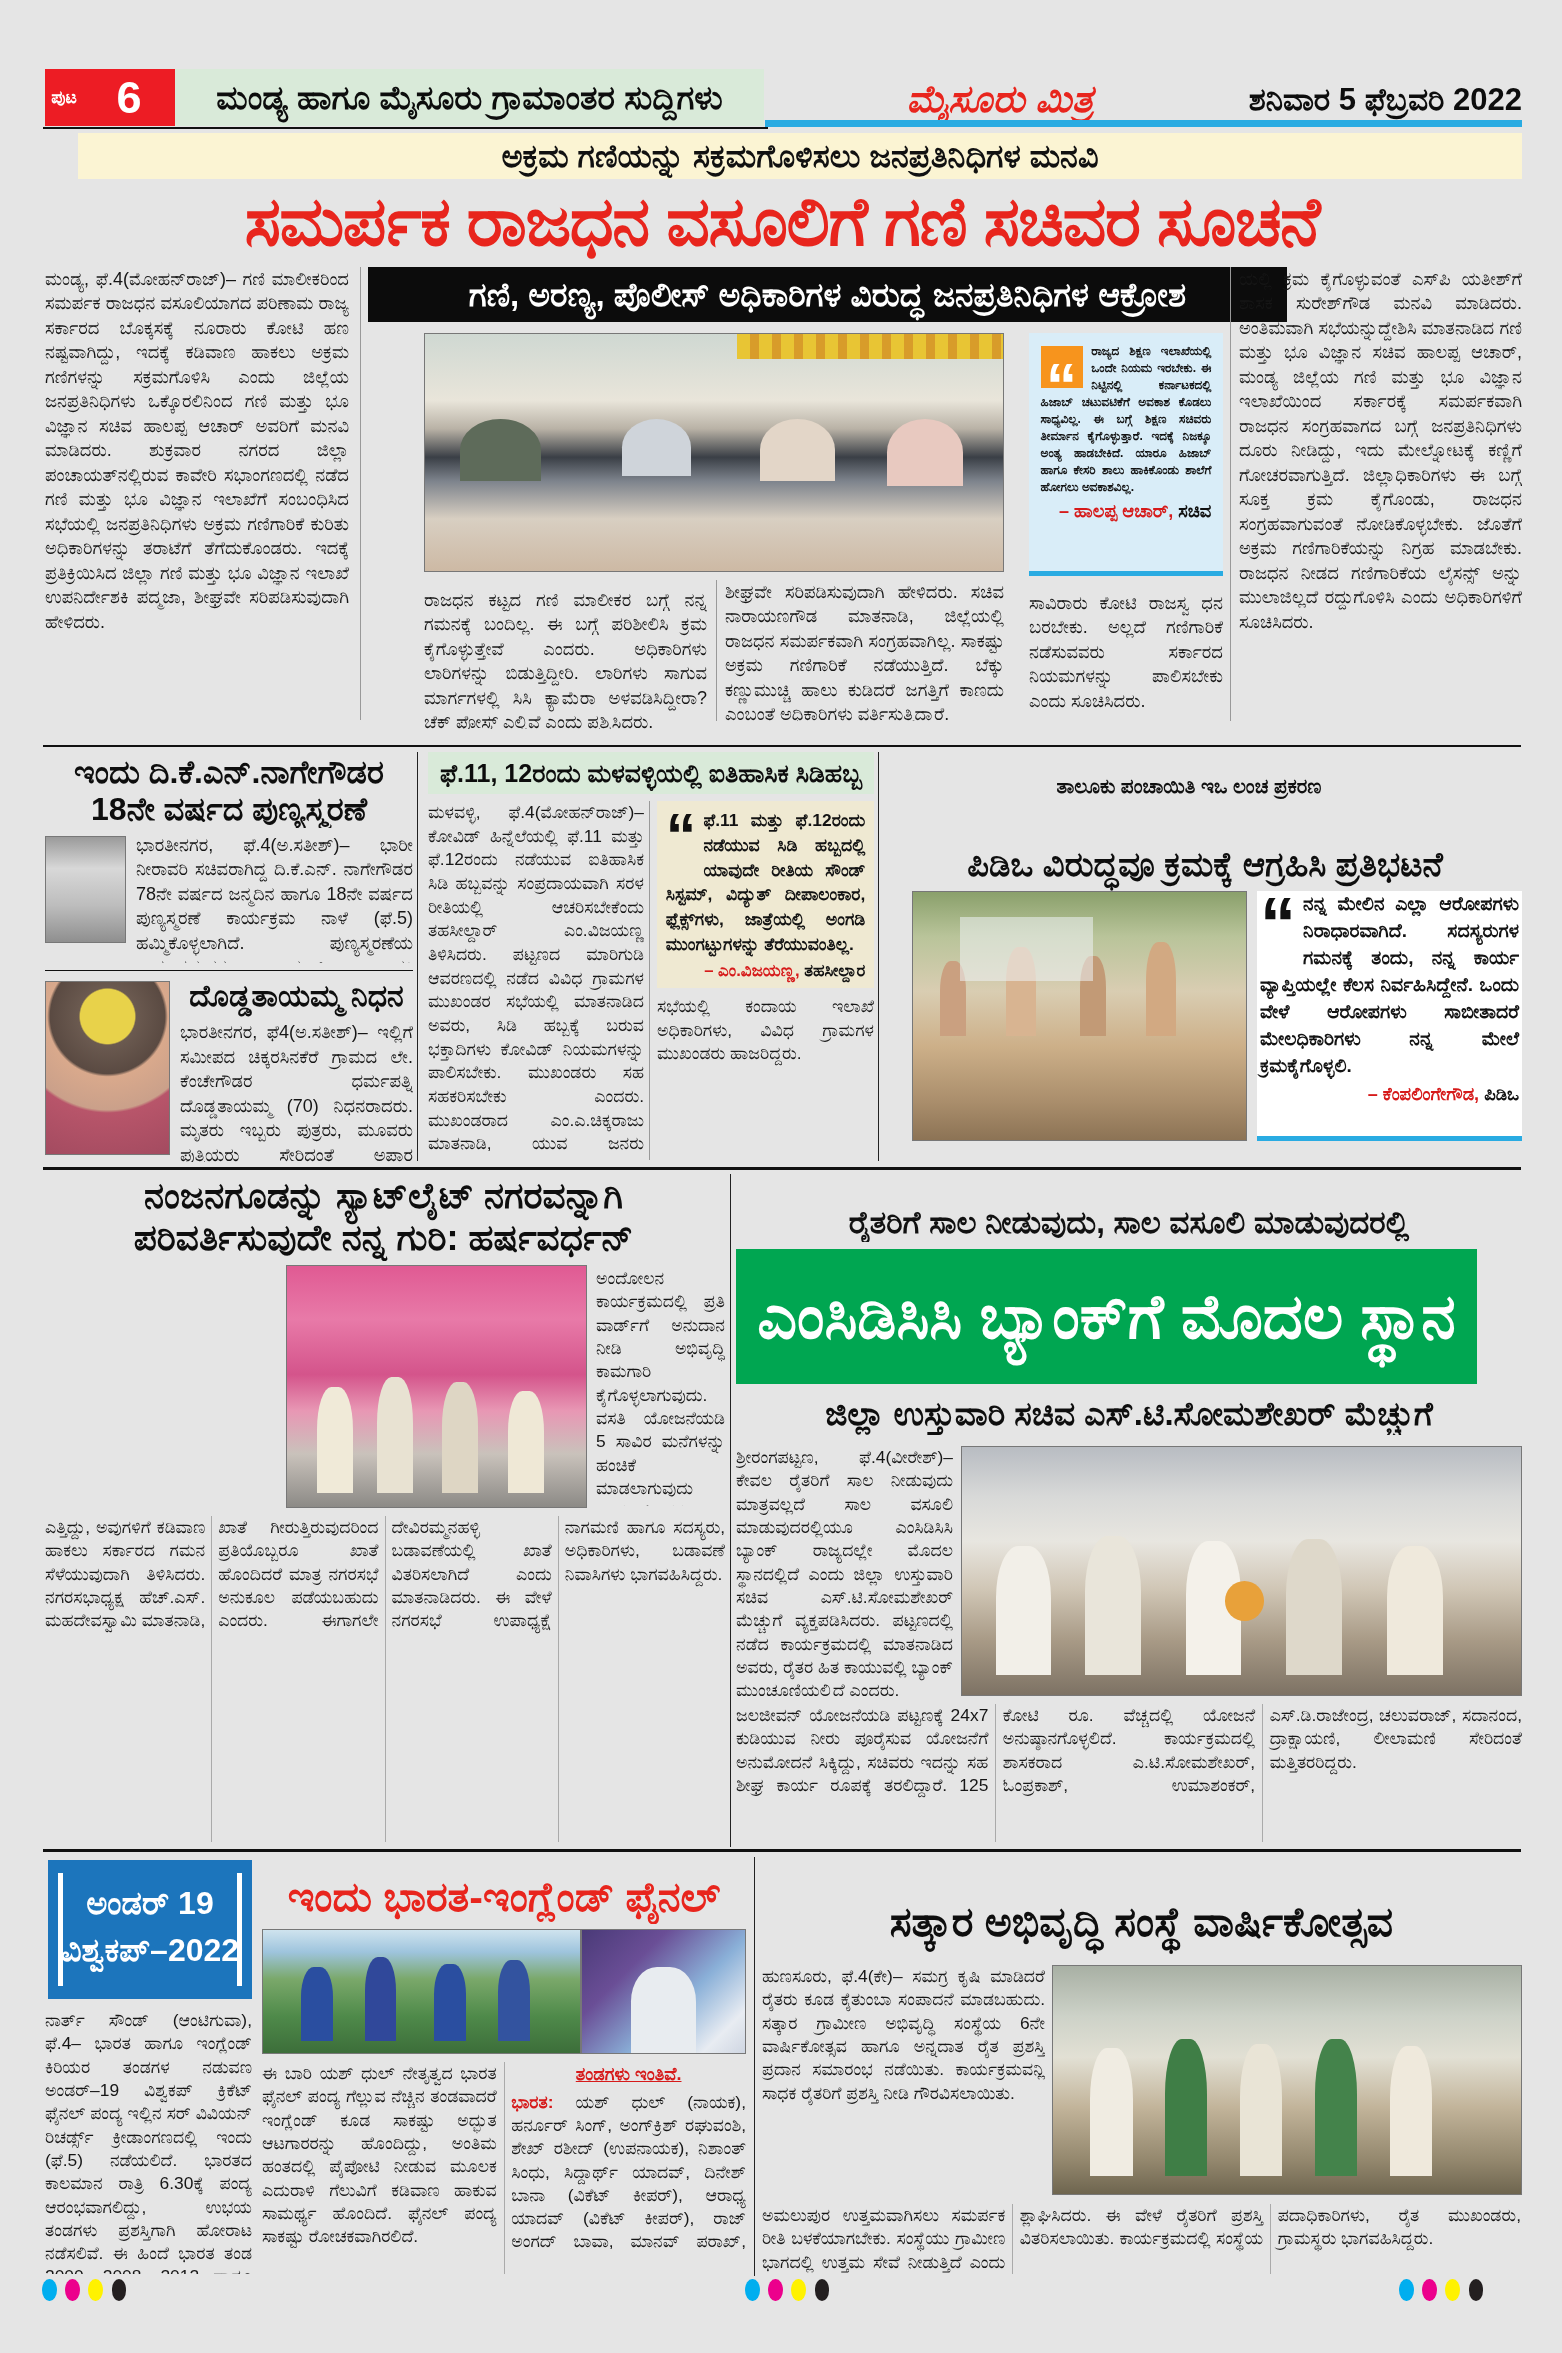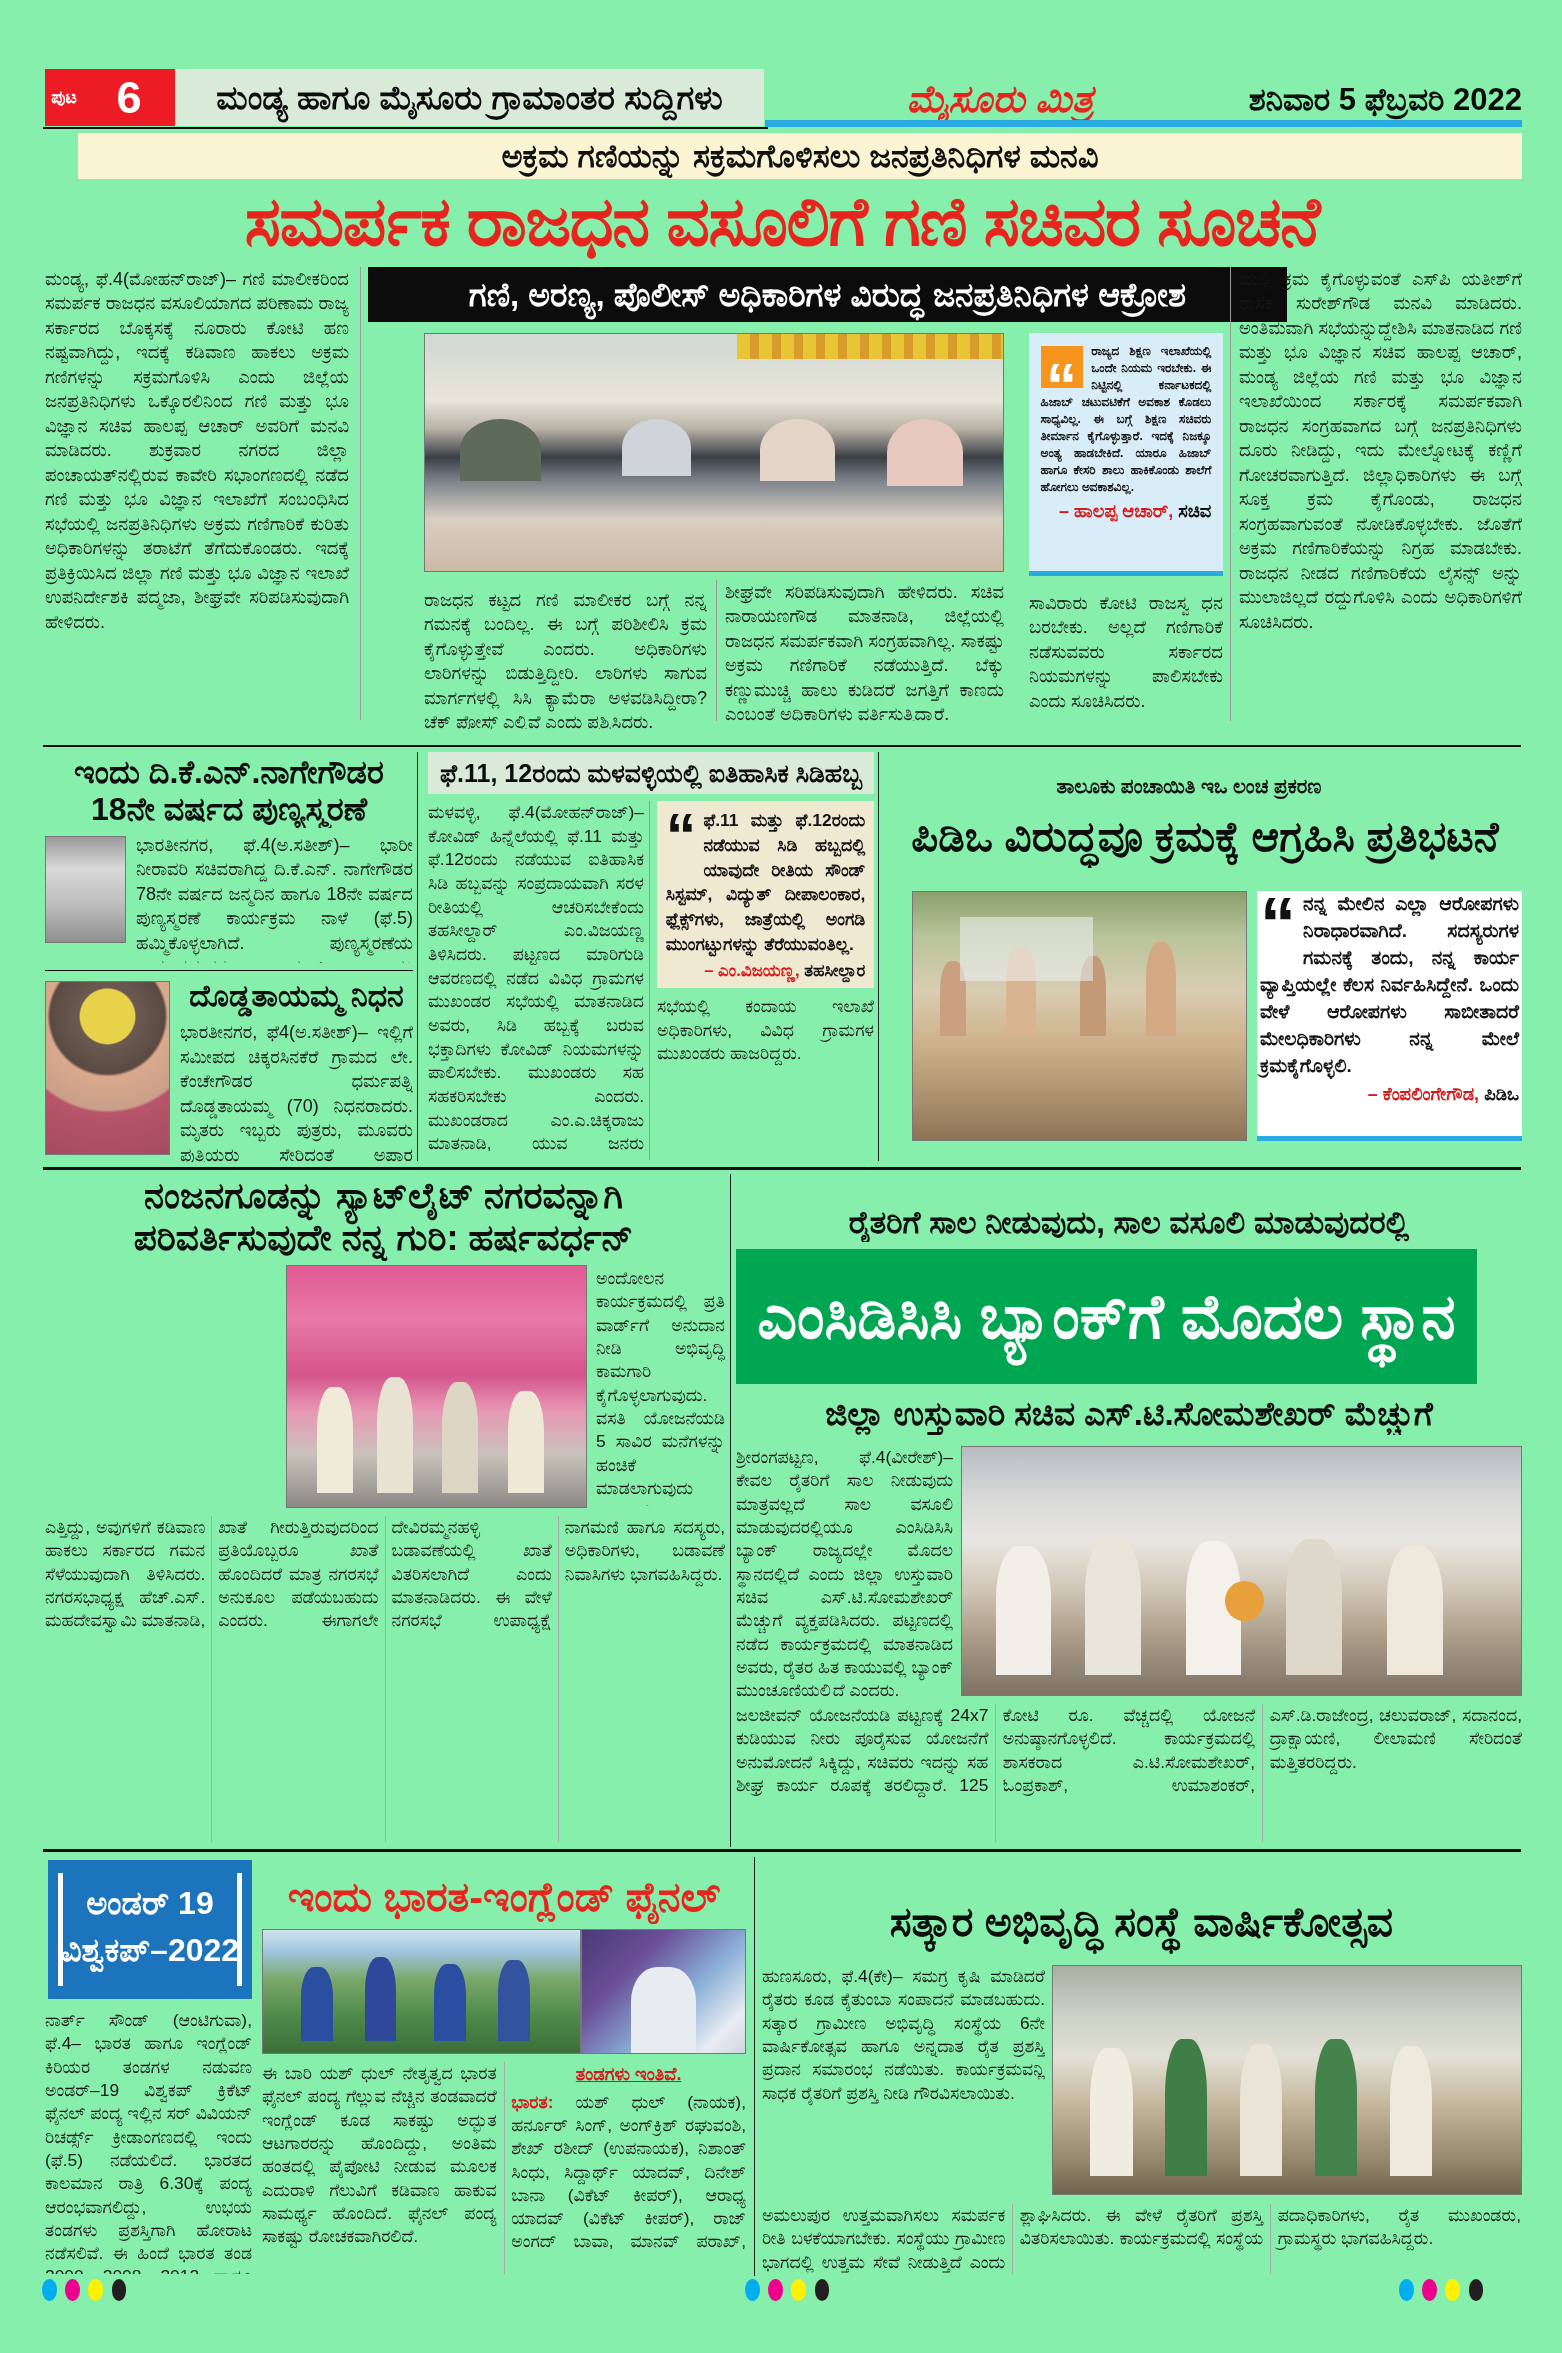--- a/index.html
+++ b/index.html
@@ -1,16 +1,16 @@
 <!DOCTYPE html>
 <html style="font-size:11.6px"><head>
 <meta charset="utf-8">
 <style>
   html,body{margin:0;padding:0;background:#ffffff;}
-  #page{position:relative;width:1562px;height:2354px;background:#86efac;overflow:hidden;
+  #page{position:relative;width:1562px;height:2354px;background:#e5e5e5;overflow:hidden;
         font-family:"Liberation Sans","DejaVu Sans",sans-serif;color:#141414;}
   .abs{position:absolute;}
   .body-text{font-size:18px;line-height:1.36;text-align:justify;overflow:hidden;color:#161616;}
   .small-text{font-size:17.4px;line-height:1.34;text-align:justify;overflow:hidden;color:#161616;}
   .hrule{background:#111;height:2.2px;}
   .vrule{background:#222;width:1.4px;}
   .thinrule{background:#999;width:0.7px;}
   .photo{border:0.7px solid #777;box-sizing:border-box;overflow:hidden;}
   .headline-black{font-weight:bold;color:#0e0e0e;text-align:center;}
   .kicker{font-weight:bold;color:#111;text-align:center;}
@@ -106,21 +106,21 @@
       <div class="quote-attrib" style="font-size:16.7px;">
         <span class="attrib-name">– ಎಂ.ವಿಜಯಣ್ಣ,</span><span class="attrib-role"> ತಹಸೀಲ್ದಾರ</span>
       </div>
     </div>
     <div class="body-text" style="margin-top:7.2px;font-size:17.4px;">ಸಭೆಯಲ್ಲಿ ಕಂದಾಯ ಇಲಾಖೆ ಅಧಿಕಾರಿಗಳು, ವಿವಿಧ ಗ್ರಾಮಗಳ ಮುಖಂಡರು ಹಾಜರಿದ್ದರು.</div>
   </div>
 
   <div class="abs vrule" style="left:878px;top:752px;height:409px;"></div>
 
   <div class="abs kicker" style="left:872px;top:768px;width:634px;height:36px;font-size:20px;line-height:36px;white-space:nowrap;overflow:hidden;">ತಾಲೂಕು ಪಂಚಾಯಿತಿ ಇಒ ಲಂಚ ಪ್ರಕರಣ</div>
-  <div class="abs headline-black" style="left:888px;top:806px;width:634px;height:62px;font-size:42px;line-height:62px;white-space:nowrap;overflow:hidden;">ಪಿಡಿಒ ವಿರುದ್ಧವೂ ಕ್ರಮಕ್ಕೆ ಆಗ್ರಹಿಸಿ ಪ್ರತಿಭಟನೆ</div>
+  <div class="abs headline-black" style="left:888px;top:833px;width:634px;height:62px;font-size:34px;line-height:62px;white-space:nowrap;overflow:hidden;">ಪಿಡಿಒ ವಿರುದ್ಧವೂ ಕ್ರಮಕ್ಕೆ ಆಗ್ರಹಿಸಿ ಪ್ರತಿಭಟನೆ</div>
   <div class="abs photo" style="left:912px;top:891px;width:335px;height:250px;background:
       linear-gradient(180deg,#8aa06b 0%,#b9c49a 18%,#d9cdb2 40%,#cdb089 62%,#a98d6b 85%,#8c7355 100%);">
     <div style="position:absolute;left:8%;top:28%;width:8%;height:30%;background:#caa080;border-radius:40% 40% 0 0;"></div>
     <div style="position:absolute;left:28%;top:22%;width:9%;height:36%;background:#d8b491;border-radius:40% 40% 0 0;"></div>
     <div style="position:absolute;left:50%;top:26%;width:8%;height:32%;background:#c29a76;border-radius:40% 40% 0 0;"></div>
     <div style="position:absolute;left:70%;top:20%;width:9%;height:38%;background:#d2a982;border-radius:40% 40% 0 0;"></div>
     <div style="position:absolute;left:14%;top:10%;width:40%;height:26%;background:#eef3f6;opacity:.55;"></div>
   </div>
   <div class="abs quote-box" style="left:1257px;top:891px;width:265px;height:250px;background:#ffffff;border-bottom:5px solid #29abe2;padding:0 2.9px;">
     <span class="quote-mark-black" style="font-size:72px;">“</span>

